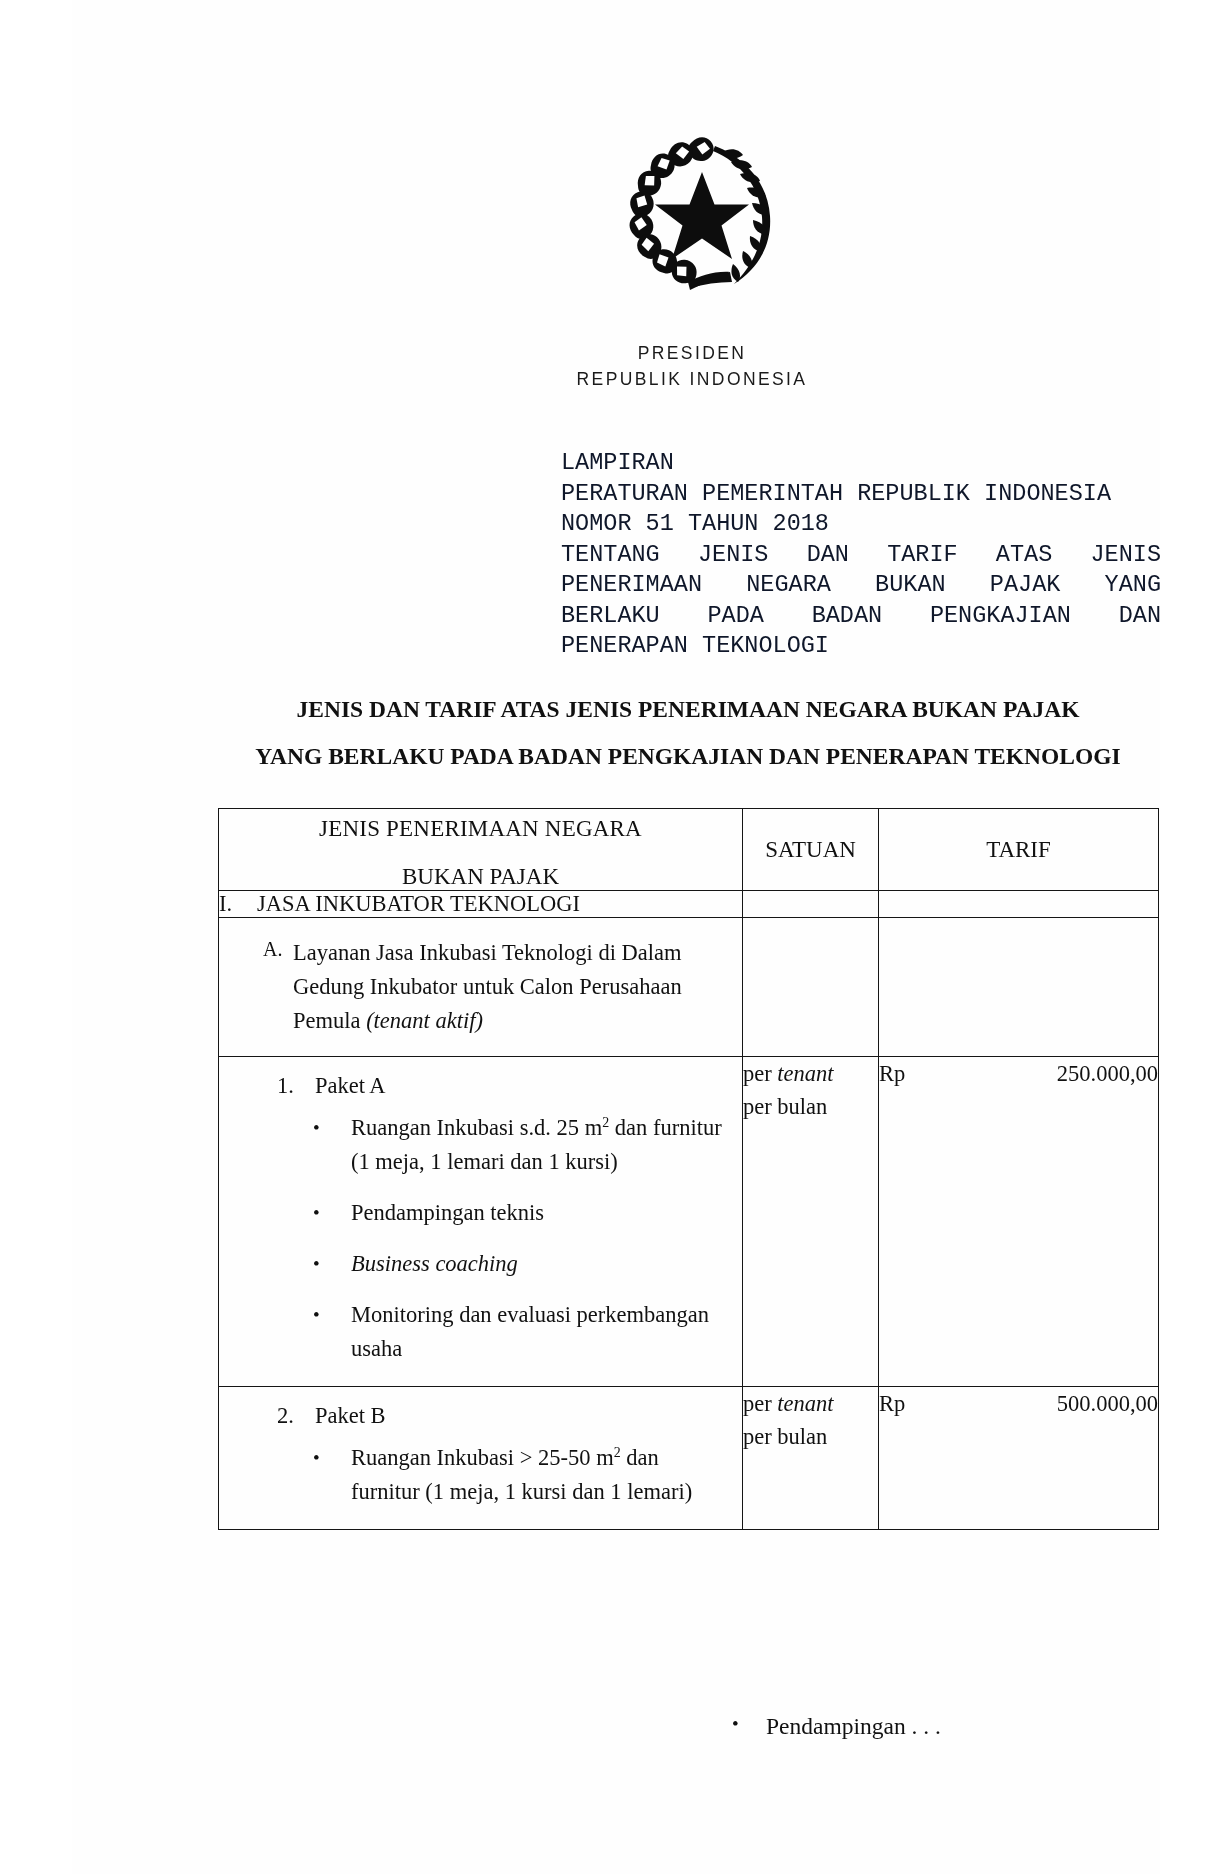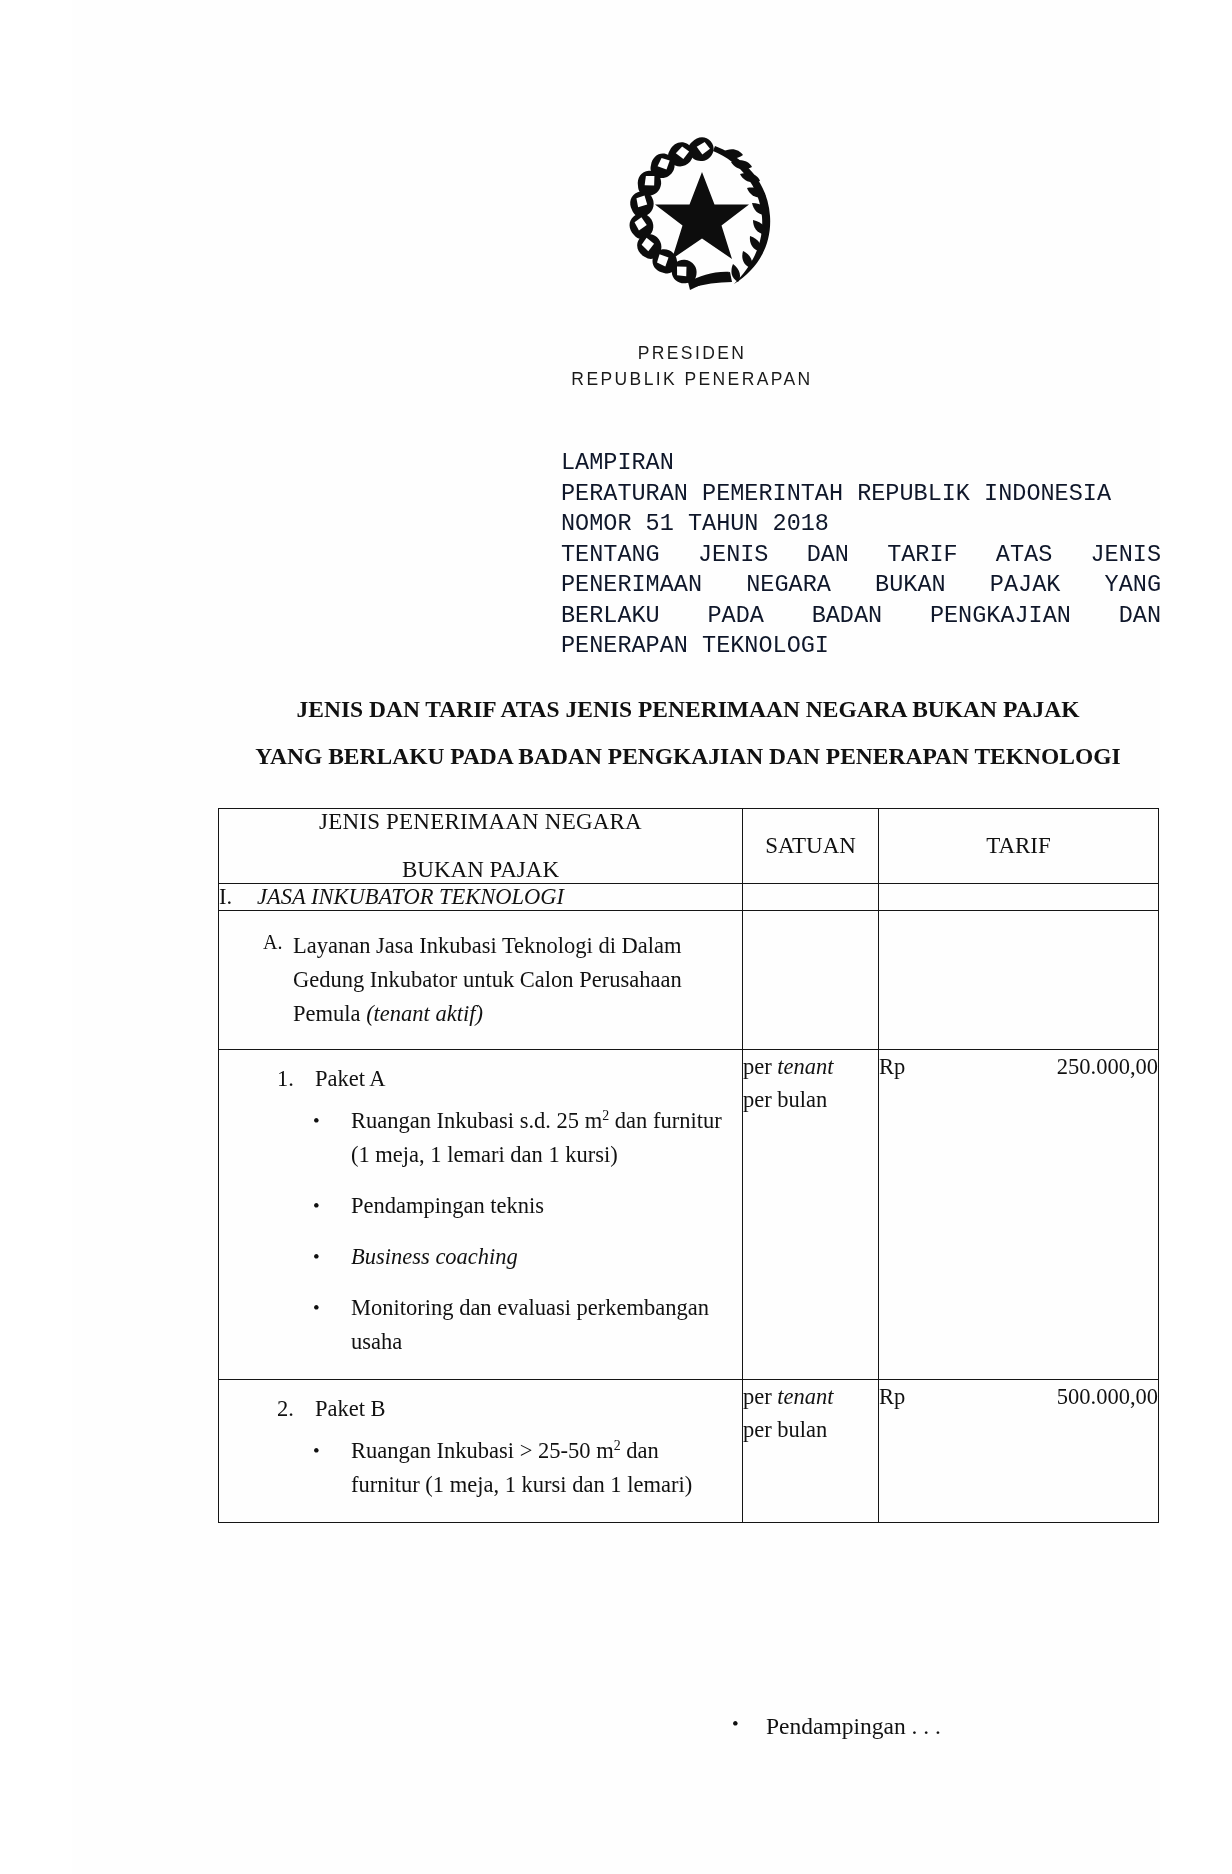--- a/index.html
+++ b/index.html
@@ -99,29 +99,29 @@
   .col-jenis  { width: 524px; }
   .col-satuan { width: 136px; }
   .col-tarif  { width: 280px; }
 
   
   .hd {
     text-align: center;
     font-size: 23px;
     padding: 16px 6px 18px 6px;
   }
-  .hd-jenis .l1 { display: block; margin-bottom: 22px; letter-spacing: 0.2px; }
+  .hd-jenis .l1 { display: block; margin-bottom: 22px; letter-spacing: 0.2px; margin-top: 7px; }
   .hd-jenis .l2 { display: block; }
   .hd-mid { vertical-align: middle !important; }
   .cell-sec { padding: 12px 10px 14px 12px; }
 
   
   .sec-row { display: flex; }
   .sec-num { width: 38px; flex: 0 0 38px; }
-  .sec-txt { flex: 1; font-style: italic; }
+  .sec-txt { flex: 1; }
 
   
   .item-row { display: flex; padding: 18px 16px 18px 44px; }
   .item-mark { width: 30px; flex: 0 0 30px; font-size: 20px; padding-top: 2px; }
   .item-body { flex: 1; }
   .jz { text-align: justify; text-align-last: justify; line-height: 34px; }
   .nojz { line-height: 34px; }
 
   
   .pkg-row { display: flex; padding: 16px 14px 6px 58px; }
@@ -224,21 +224,21 @@
         <path d="M70,150 C82,144 96,139 112,140 C98,146 84,152 72,158 Z"></path>
         <path d="M112,140 C98,142 84,147 72,156 C86,152 100,150 114,150 Z"></path>
 
         <path d="M84,40 L96.5,72.5 L131,72.5 L103.5,93.5 L114,127 L84,106.5 L54,127 L64.5,93.5 L37,72.5 L71.5,72.5 Z"></path>
       </g>
     </svg>
   </div>
 
   <div id="presiden-heading">
     <span class="ln">PRESIDEN</span>
-    <span class="ln">REPUBLIK PENERAPAN</span>
+    <span class="ln">REPUBLIK INDONESIA</span>
   </div>
 
   <div id="lampiran-block">
     <span class="plain">LAMPIRAN</span>
     <span class="plain">PERATURAN PEMERINTAH REPUBLIK INDONESIA</span>
     <span class="plain">NOMOR 51 TAHUN 2018</span>
     <span class="justified">TENTANG JENIS DAN TARIF ATAS JENIS</span>
     <span class="justified">PENERIMAAN NEGARA BUKAN PAJAK YANG</span>
     <span class="justified">BERLAKU PADA BADAN PENGKAJIAN DAN</span>
     <span class="justified last">PENERAPAN TEKNOLOGI</span>

